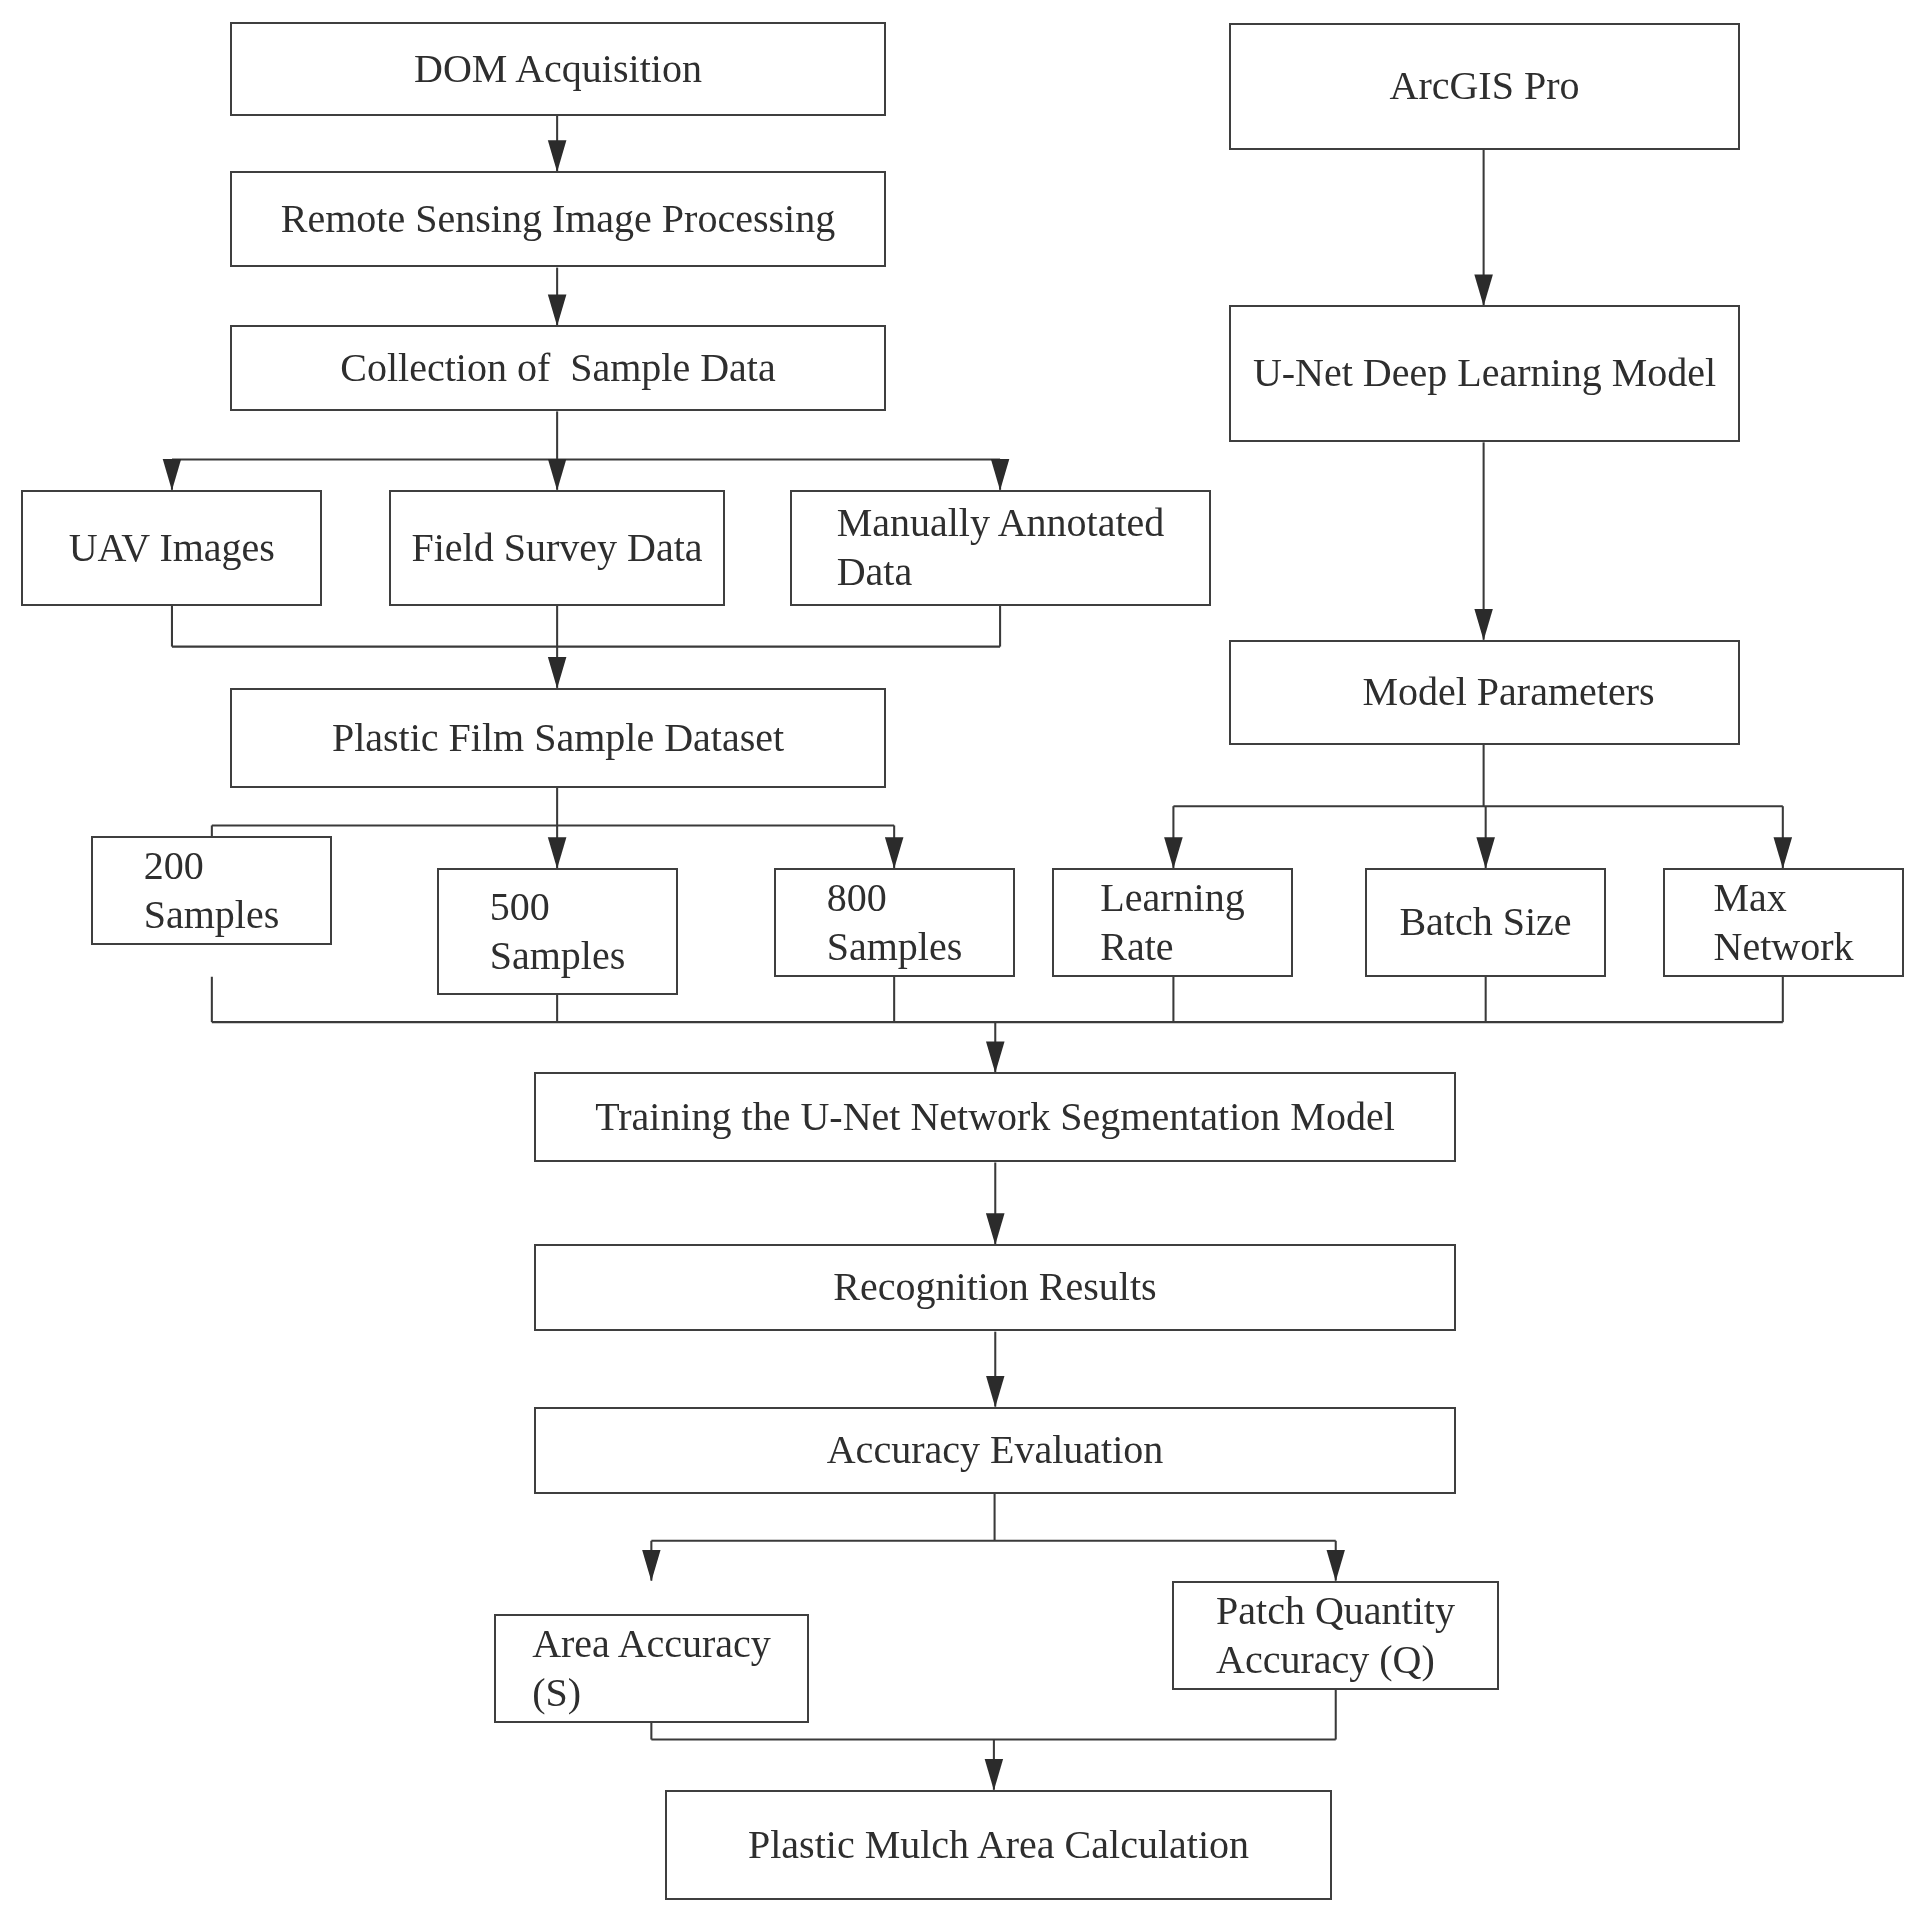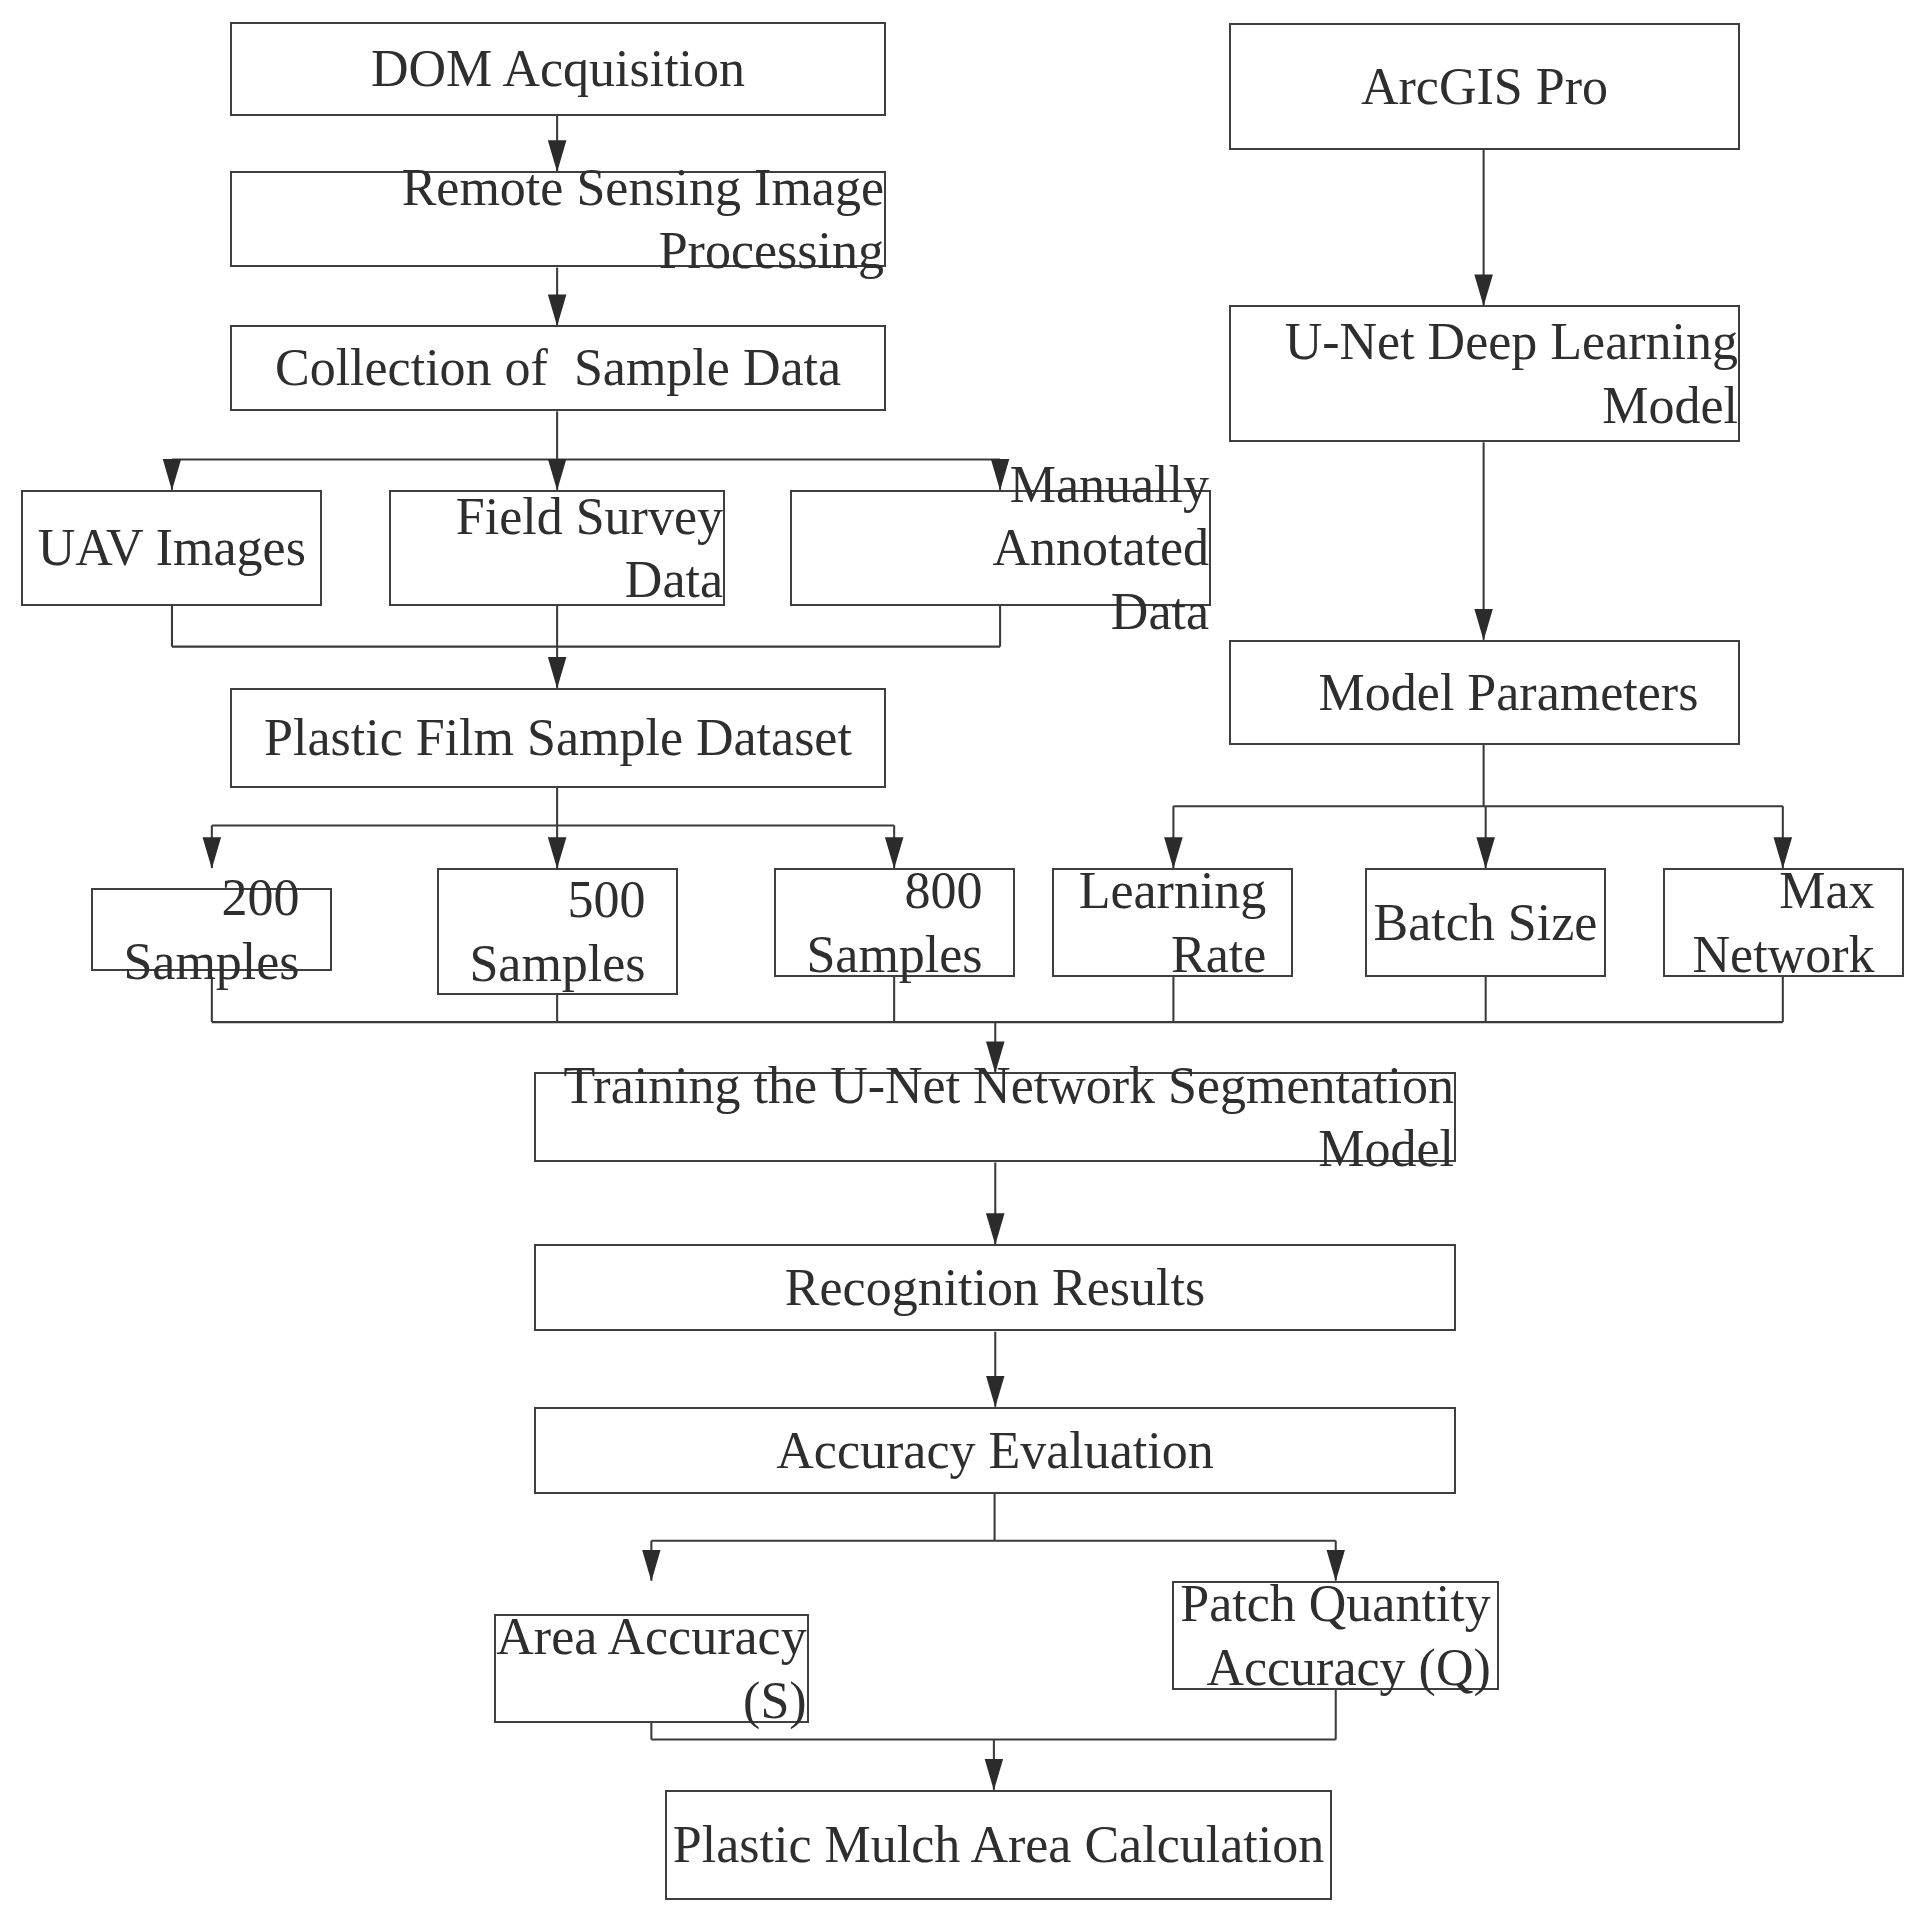--- a/index.html
+++ b/index.html
@@ -25,24 +25,24 @@
     box-sizing: border-box;
     border: 2.8px solid #3f3f3f;
     background: #ffffff;
     display: flex;
     align-items: center;
     justify-content: center;
     z-index: 1;
   }
   .node .label {
     font-family: "Liberation Serif", "DejaVu Serif", serif;
-    font-size: 52px;
+    font-size: 40px;
     line-height: 1.22;
     color: #2e2e2e;
-    text-align: right;
+    text-align: left;
     white-space: pre-wrap;
   }
   line, polyline {
     stroke: #3a3a3a;
     stroke-width: 3;
     fill: none;
   }
 </style>
 </head>
 <body>
@@ -140,21 +140,21 @@
   </div>
 
   <div class="node" style="left:230px; top:688px; width:656px; height:100px;">
     <span class="label">Plastic Film Sample Dataset</span>
   </div>
 
   <div class="node" style="left:1229px; top:640px; width:511px; height:105px;padding-left:48px;">
     <span class="label">Model Parameters</span>
   </div>
 
-  <div class="node" style="left:91px; top:888px; width:241px; height:83px;">
+  <div class="node" style="left:91px; top:836px; width:241px; height:109px;">
     <span class="label">200
 Samples</span>
   </div>
 
   <div class="node" style="left:437px; top:868px; width:241px; height:127px;">
     <span class="label">500
 Samples</span>
   </div>
 
   <div class="node" style="left:774px; top:868px; width:241px; height:109px;">

